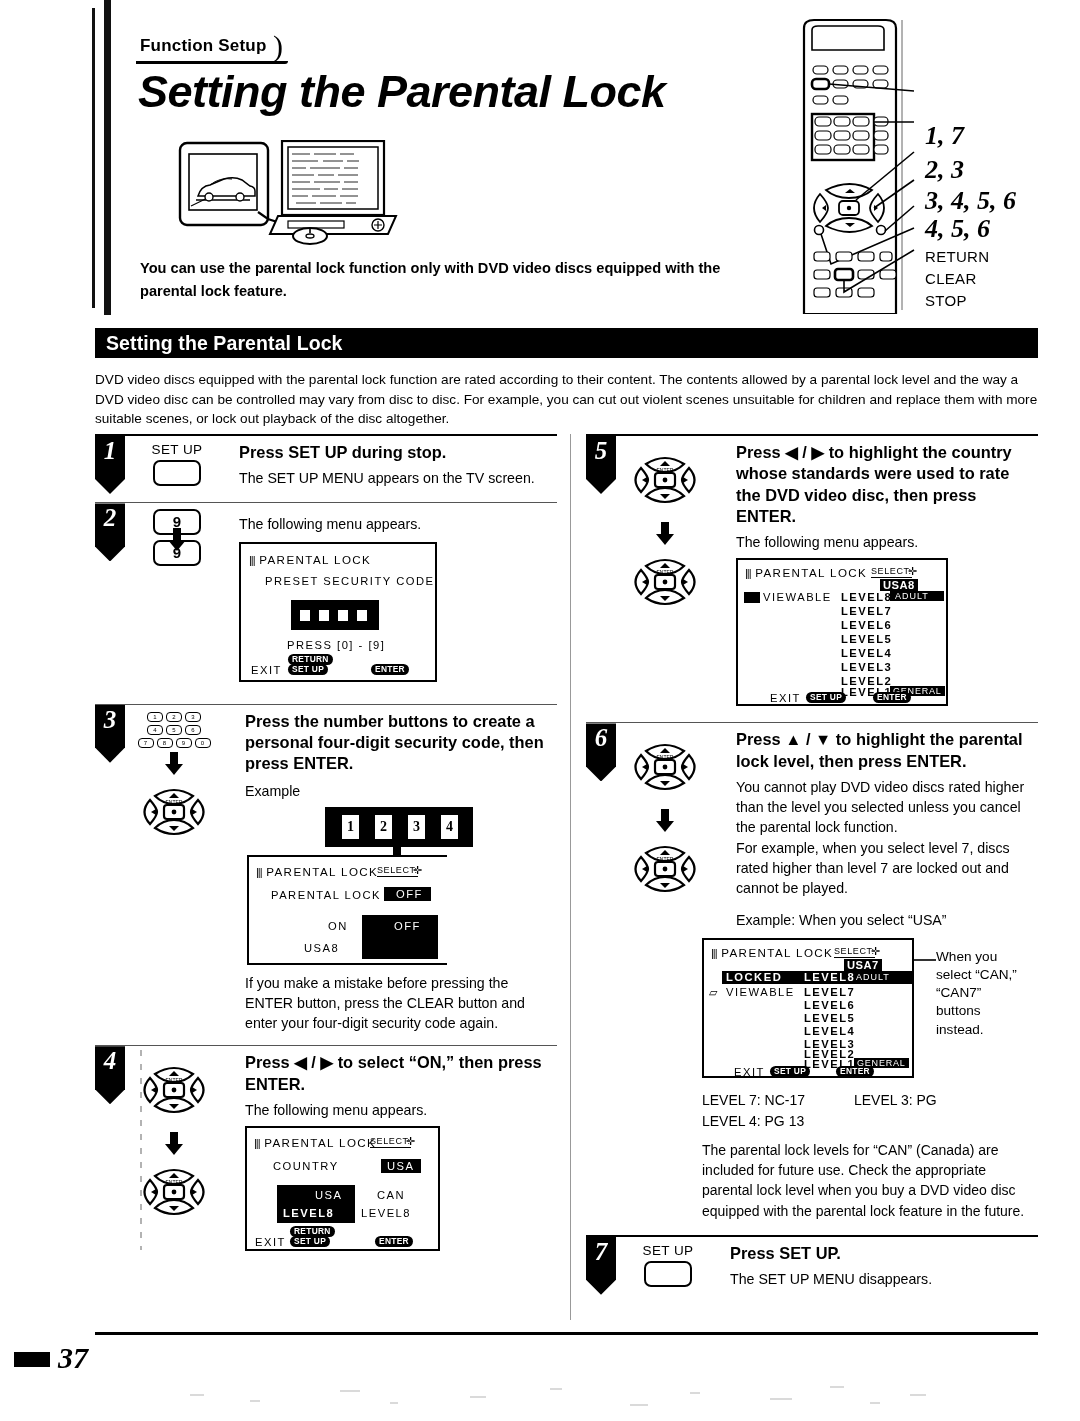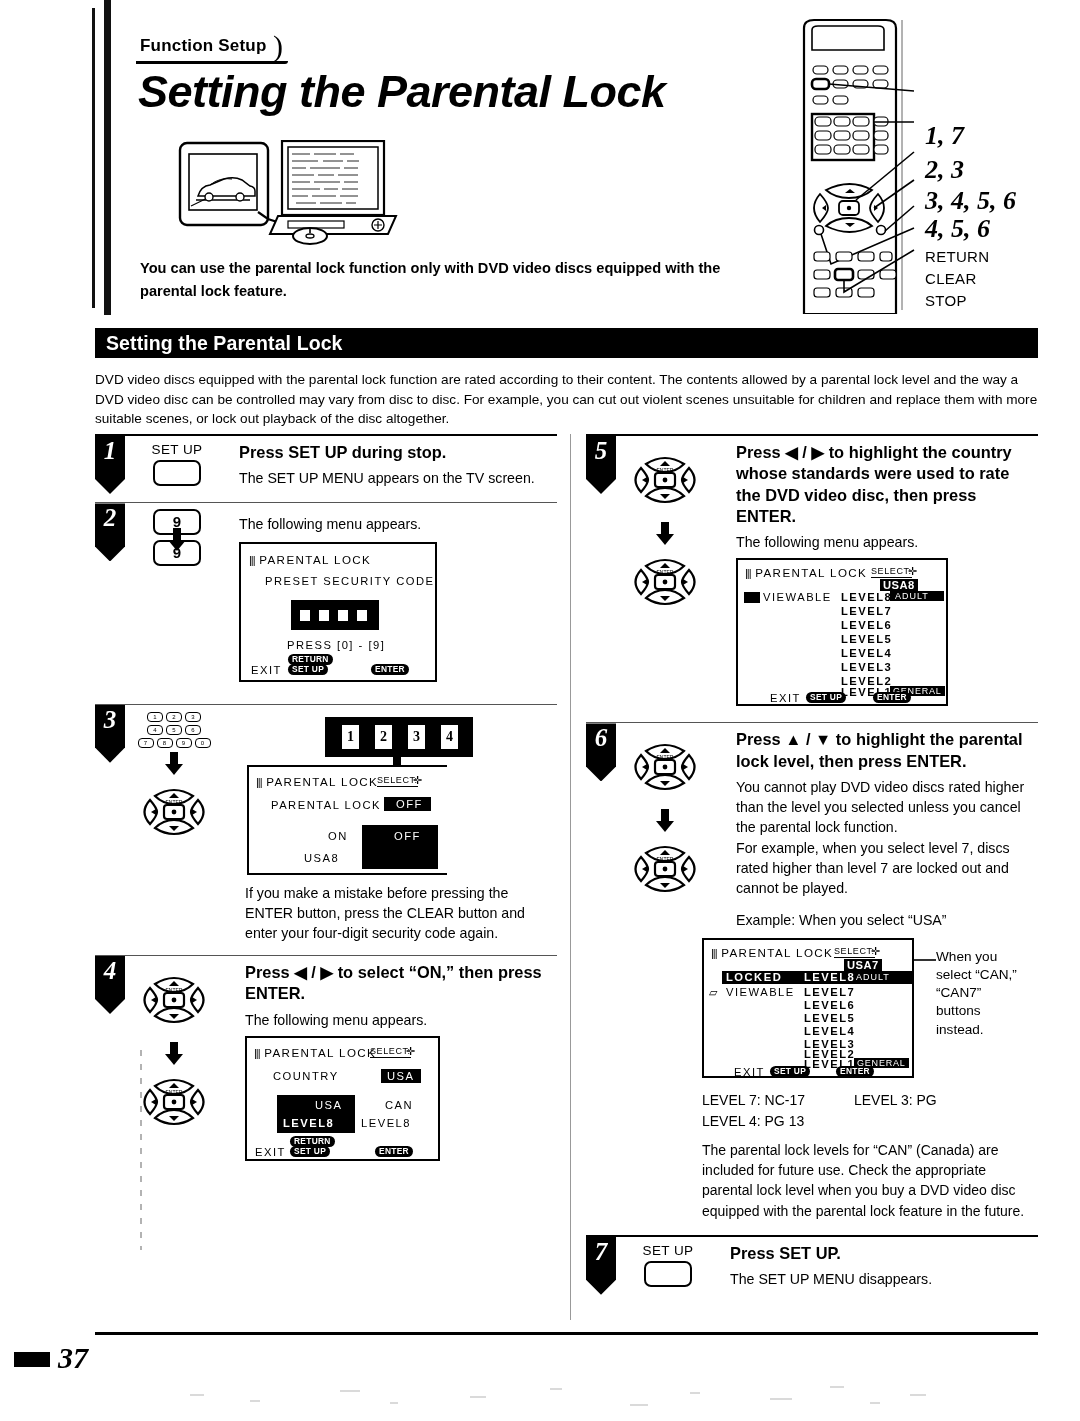--- a/index.html
+++ b/index.html
@@ -366,20 +366,22 @@
           <path d="M36 24 l5 -5 l5 5z"></path>
             <path d="M36 52 l5 5 l5 -5z"></path>
           <path d="M23 35 l-5 3 l5 3z"></path>
             <path d="M59 35 l5 3 l-5 3z"></path>
           <circle cx="41" cy="38" r="2.4"></circle>
         </g>
         <text x="41" y="30" font-size="5" text-anchor="middle" fill="#000" font-family="Liberation Sans, sans-serif">ENTER</text>
       </svg>
     </div>
     <div class="body-col" style="margin-left:98px;">
+      <div class="step-head">Press the number buttons to create a personal four-digit security code, then press ENTER.</div>
+      <div class="step-sub" style="margin-top:6px;">Example</div>
 
       <div class="code-band" style="width:148px; height:40px; margin:6px 0 0 80px;">
         <span class="dg" style="left:17px; top:8px; width:17px; height:24px; line-height:24px;">1</span>
         <span class="dg" style="left:50px; top:8px; width:17px; height:24px; line-height:24px;">2</span>
         <span class="dg" style="left:83px; top:8px; width:17px; height:24px; line-height:24px;">3</span>
         <span class="dg" style="left:116px; top:8px; width:17px; height:24px; line-height:24px;">4</span>
       </div>
 
       <span class="downarrow" style="margin:8px 0 8px 152px;"></span>
 
@@ -451,21 +453,21 @@
           <span class="bars">|||</span>
           <span>PARENTAL  LOCK</span>
         </span>
         <span class="row" style="left:123px; top:8px; font-size:9px; letter-spacing:.6px; border-bottom:1.4px solid #000; padding-bottom:1px;">SELECT:</span>
         <span class="row" style="left:159px; top:7px; font-size:11px;">✛</span>
         <span class="row txt" style="left:26px; top:32px;">COUNTRY</span>
         <span class="row txt inv" style="left:134px; top:31px; padding:1px 6px;">USA</span>
         <span class="blk" style="left:30px; top:57px; width:78px; height:38px;"></span>
         <span class="row txt" style="left:68px; top:61px; color:#fff; z-index:2;">USA</span>
         <span class="row txt" style="left:36px; top:79px; color:#fff; z-index:2; font-weight:bold;">LEVEL8</span>
-        <span class="row txt" style="left:138px; top:61px;">CAN</span>
+        <span class="row txt" style="left:130px; top:61px;">CAN</span>
         <span class="row txt" style="left:114px; top:79px;">LEVEL8</span>
         <span class="pill" style="position:absolute; left:43px; top:98px;">RETURN</span>
         <span class="row txt" style="left:8px; top:108px;">EXIT</span>
         <span class="pill" style="position:absolute; left:43px; top:108px;">SET UP</span>
         <span class="pill" style="position:absolute; left:128px; top:108px;">ENTER</span>
       </div>
     </div>
   </div>
 </div>
 

